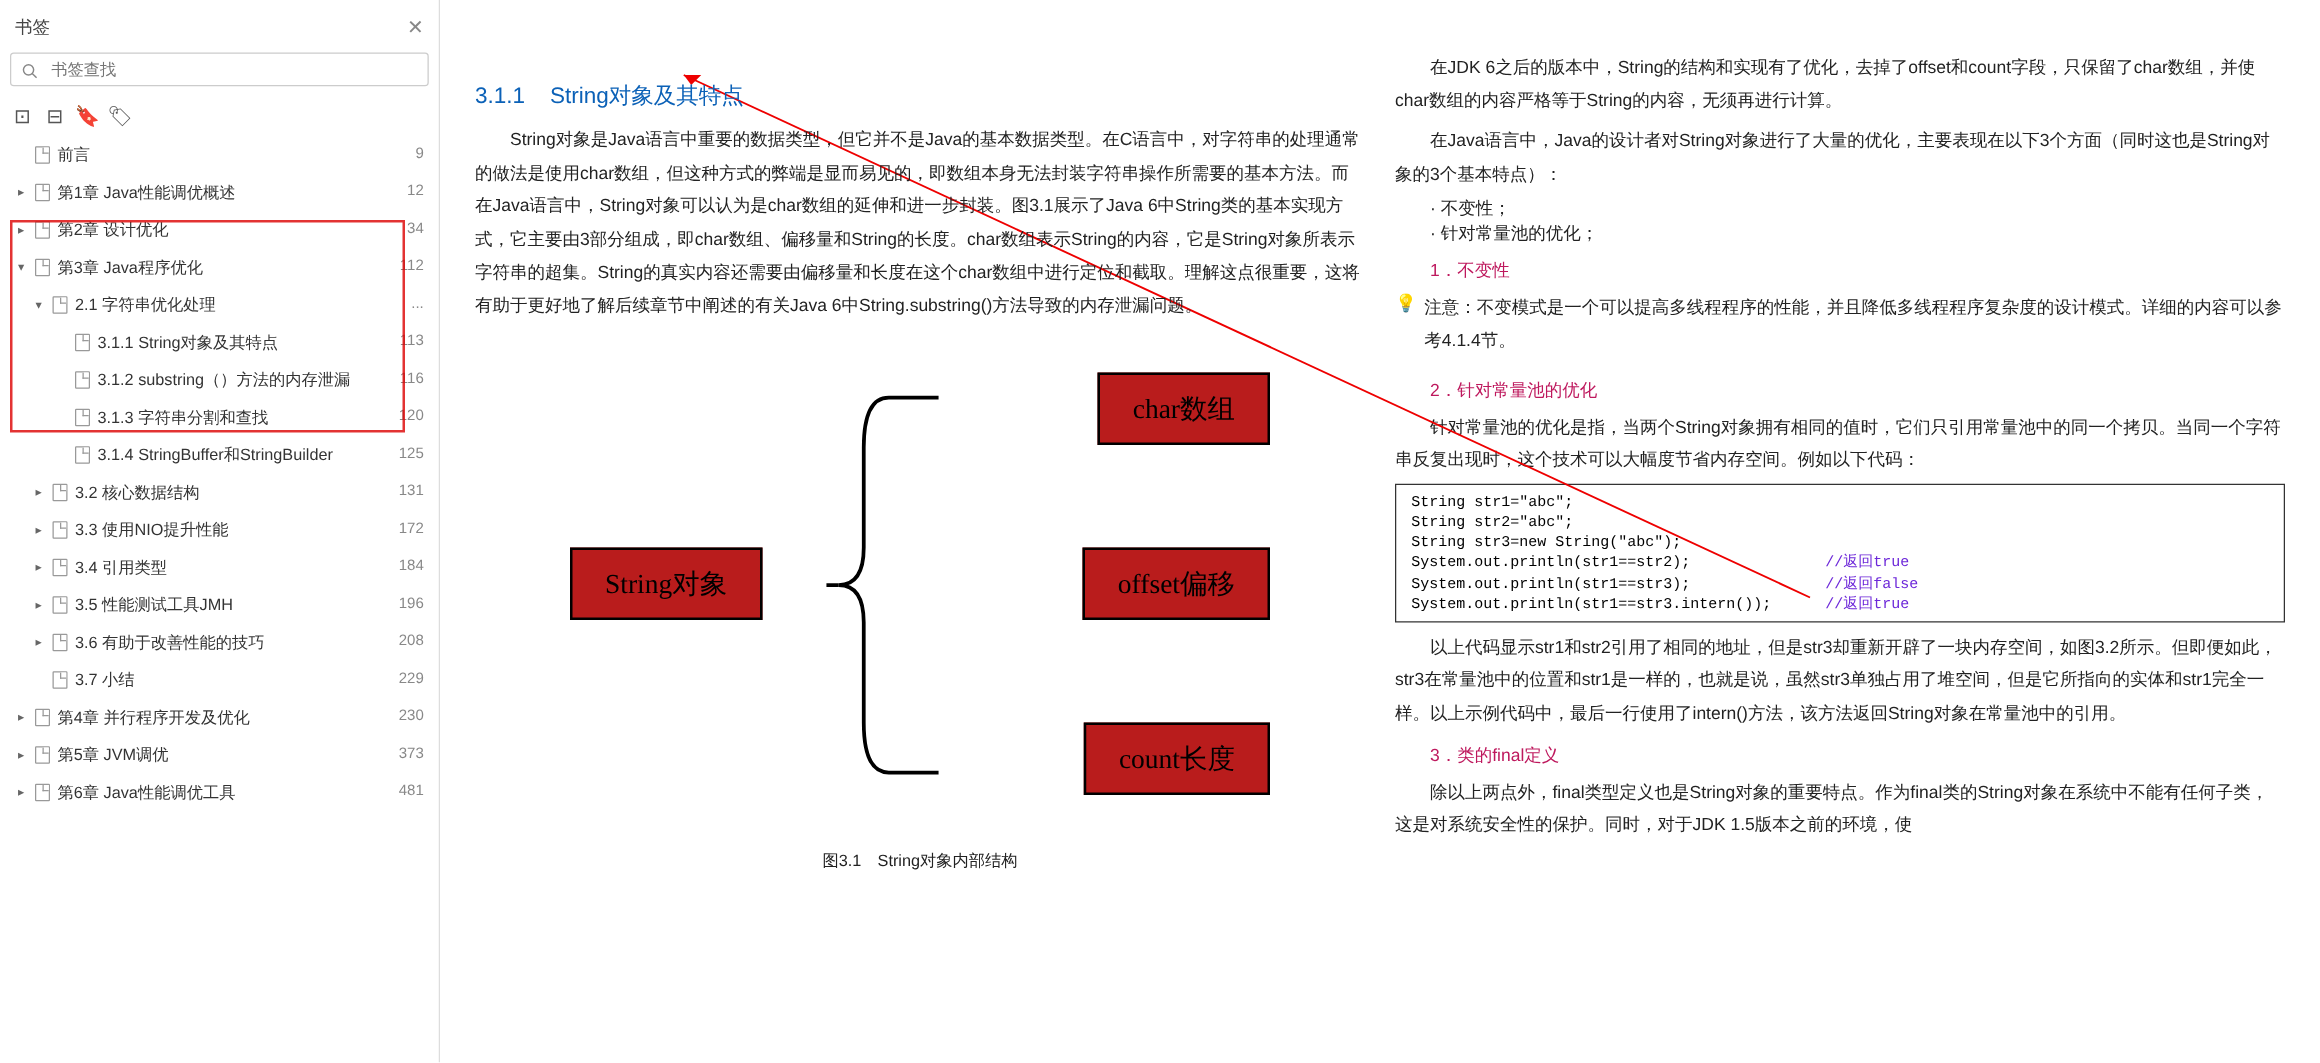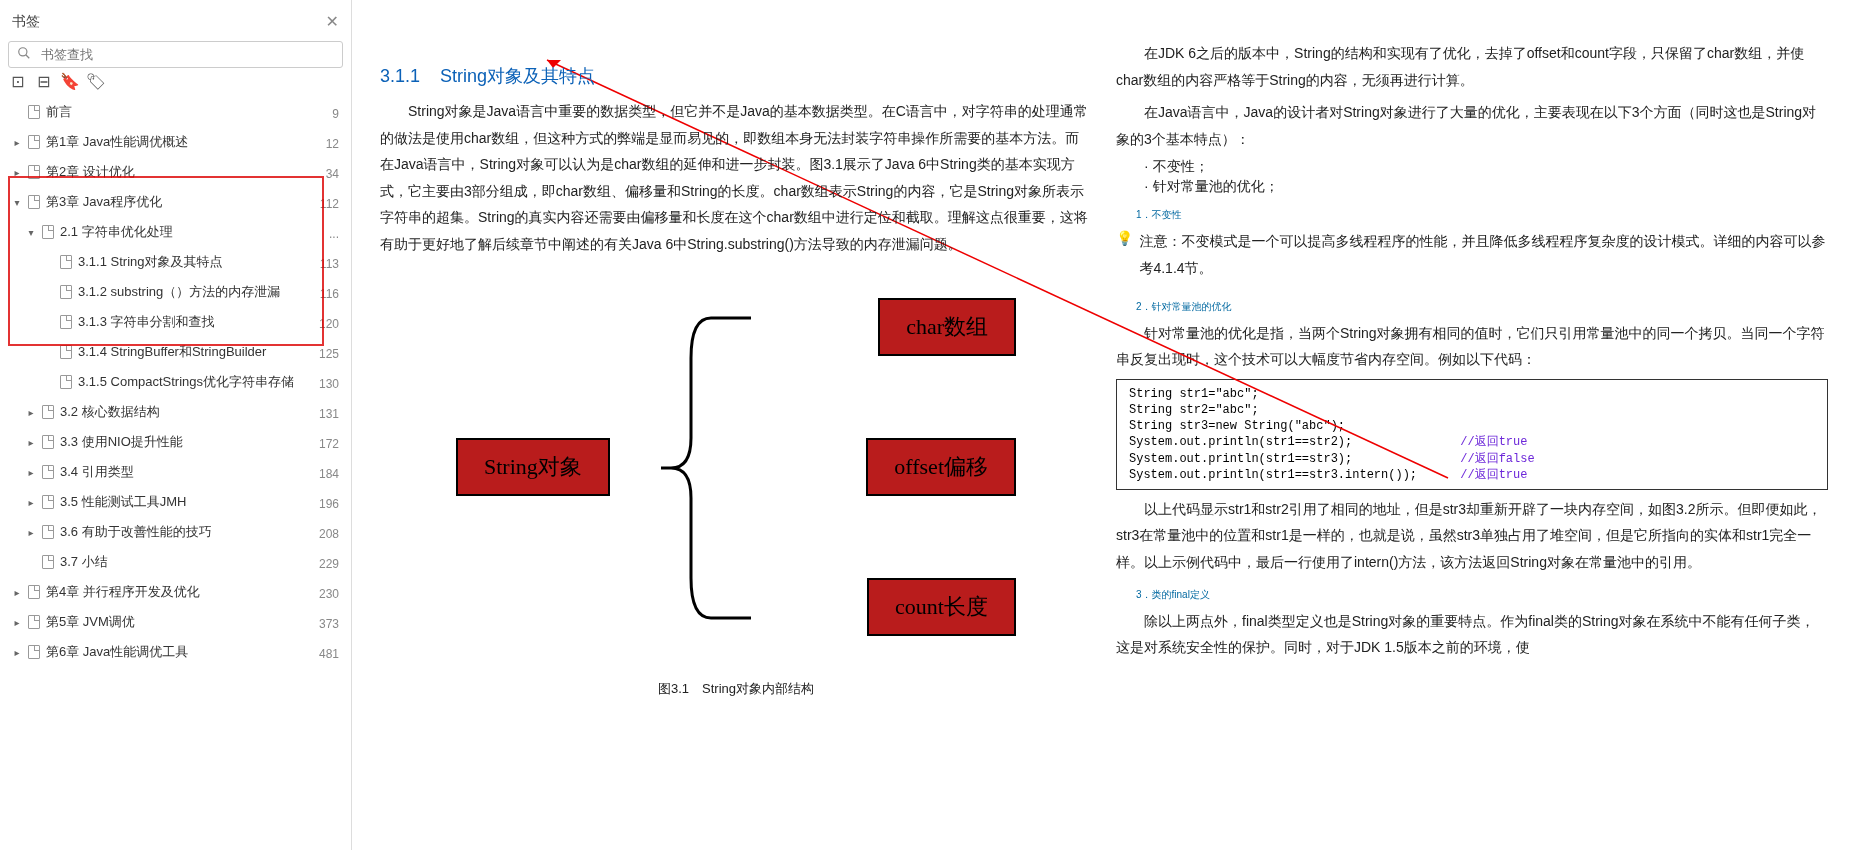--- a/index.html
+++ b/index.html
@@ -4,49 +4,49 @@
 <style>
   * { box-sizing: border-box; }
   html, body { margin: 0; padding: 0; height: 100%; font-family: "Microsoft YaHei", "PingFang SC", sans-serif; background: #fff; overflow: hidden; }
   body { width: 1856px; height: 850px; display: flex; position: relative; }
 
   .sidebar { width: 352px; border-right: 1px solid #ddd; display: flex; flex-direction: column; padding: 8px; }
   .side-header { display: flex; justify-content: space-between; align-items: center; padding: 4px 4px 10px; }
   .side-title { font-size: 14px; color: #444; }
   .close-x { color: #888; cursor: pointer; font-size: 16px; }
 
-  .search-wrap { display: flex; align-items: flex-start; border: 1px solid #ccc; border-radius: 3px; padding: 4px 8px; gap: 8px; margin-bottom: 1px; }
+  .search-wrap { display: flex; align-items: flex-end; border: 1px solid #ccc; border-radius: 3px; padding: 4px 8px; gap: 8px; margin-bottom: 12px; }
   .search-wrap svg { width: 14px; height: 14px; fill: none; stroke: #888; stroke-width: 2; }
   .search-wrap input { border: none; outline: none; flex: 1; font-size: 13px; background: transparent; }
 
   .toolbar { display: flex; gap: 10px; padding: 4px 2px 8px; }
   .toolbar .t-icon { width: 16px; height: 16px; display: inline-flex; align-items: center; justify-content: center; color: #555; cursor: pointer; }
 
   .toc { flex: 1; overflow: auto; font-size: 13px; color: #333; }
-  .row { display: flex; align-items: flex-end; justify-content: space-between; padding: 6px 4px; cursor: pointer; }
+  .row { display: flex; align-items: flex-start; justify-content: space-between; padding: 6px 4px; cursor: pointer; }
   .row .left { display: flex; align-items: center; gap: 6px; flex: 1; min-width: 0; }
   .row .pn { color: #888; font-size: 12px; margin-left: 8px; }
   .caret { width: 10px; text-align: center; color: #666; font-size: 10px; }
   .doc-icon { width: 12px; height: 14px; display: inline-block; border: 1px solid #999; border-radius: 1px; position: relative; flex-shrink: 0; }
   .doc-icon::before { content:""; position:absolute; right:0; top:0; width:4px; height:4px; border-left:1px solid #999; border-bottom:1px solid #999; background:#fff; }
   .indent-1 { padding-left: 18px; }
   .indent-2 { padding-left: 36px; }
 
   .highlight-box { position: absolute; border: 2px solid rgba(220,0,0,.8); pointer-events: none; }
 
   
   .content { flex: 1; position: relative; display: flex; gap: 24px; padding: 40px 28px; overflow: hidden; }
   .page-col { flex: 1; min-width: 0; }
   .page-col.left { position: relative; }
   .page-col h3 { font-weight: normal; font-size: 18px; margin: 24px 0 10px; }
   .blue { color: #0b61b7; }
   .page-col p { color: #222; font-size: 14px; line-height: 1.9; text-indent: 2em; margin: 0 0 6px; }
   .bullet { font-size: 14px; color: #222; padding-left: 2em; margin: 2px 0; }
   .bullet::before { content: "·"; margin-right: 4px; }
-  .sub-head { color: #0369a1; font-size: 10px; margin: 12px 0 6px; text-indent: 2em; }
+  .sub-head { color: #be185d; font-size: 14px; margin: 12px 0 6px; text-indent: 2em; }
   .note-row { display: flex; align-items: flex-start; gap: 6px; font-size: 14px; }
   .note-row .bulb { flex-shrink: 0; margin-top: 2px; }
   .note-row p { text-indent: 0; }
 
   .fig-caption { text-align: center; font-size: 13px; color: #222; margin-top: 12px; }
 
   
   .fig31 { position: relative; width: 560px; height: 400px; margin: 10px auto 6px; }
   .fig-box { position: absolute; border: 2px solid #000; background: #b91c1c; padding: 12px 26px; font-family: "SimSun","Songti SC", serif; font-size: 22px; white-space: nowrap; }
   .fbA { left: 0; top: 170px; }
@@ -152,28 +152,20 @@
         <span class="pn">120</span>
       </div>
       <div class="row indent-2">
         <div class="left">
           <span class="caret"></span>
           <span class="doc-icon"></span>
           <span>3.1.4 StringBuffer和StringBuilder</span>
         </div>
         <span class="pn">125</span>
       </div>
-      <div class="row indent-2">
-        <div class="left">
-          <span class="caret"></span>
-          <span class="doc-icon"></span>
-          <span>3.1.5 CompactStrings优化字符串存储</span>
-        </div>
-        <span class="pn">130</span>
-      </div>
       <div class="row indent-1">
         <div class="left">
           <span class="caret">▸</span>
           <span class="doc-icon"></span>
           <span>3.2 核心数据结构</span>
         </div>
         <span class="pn">131</span>
       </div>
       <div class="row indent-1">
         <div class="left">

